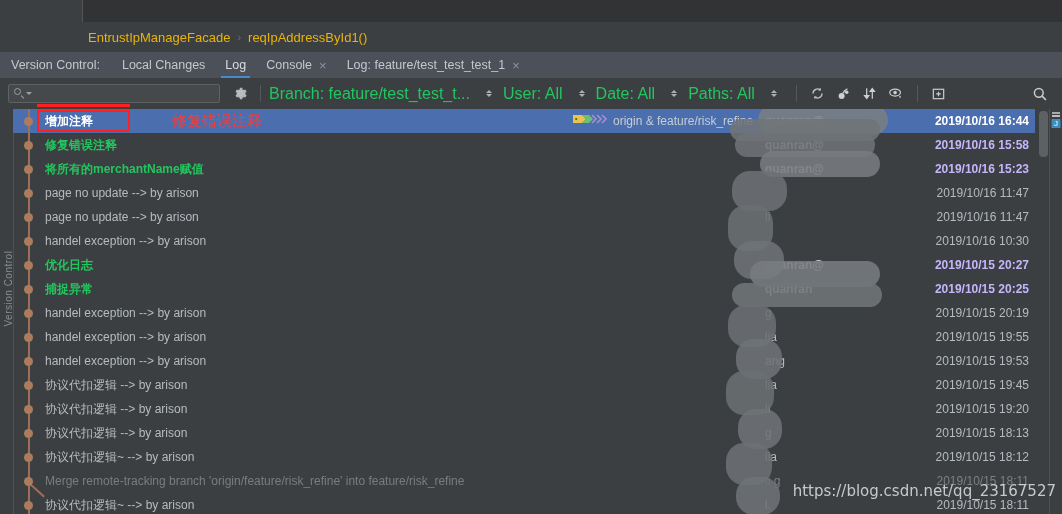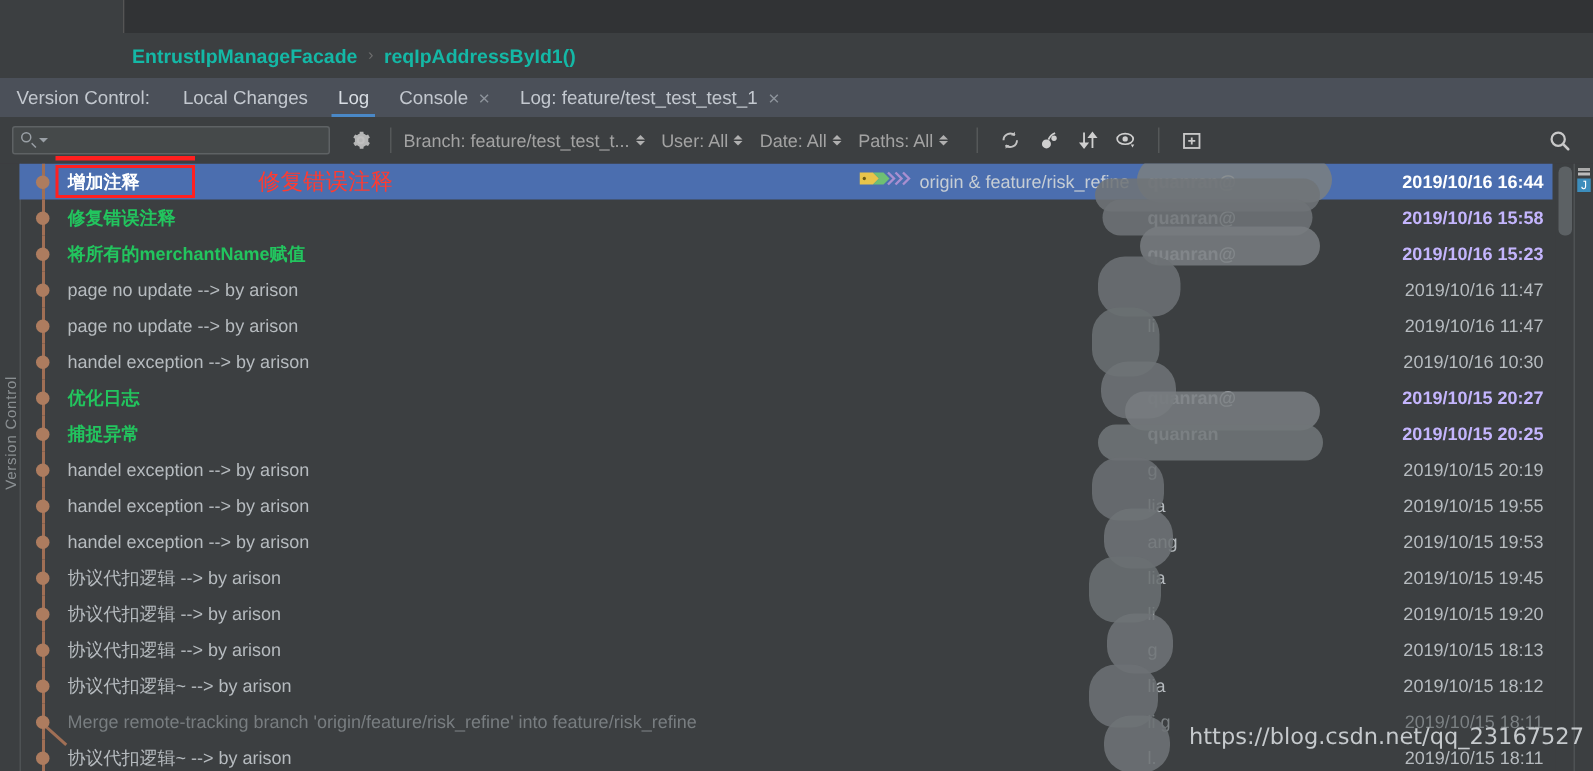--- a/index.html
+++ b/index.html
@@ -45,23 +45,22 @@
     left: 0; top: 22px;
     width: 1062px; height: 30px;
     background: #3c3f41;
     display: flex;
     align-items: center;
     padding-left: 88px;
     box-sizing: border-box;
     font-size: 13px;
   }
   .crumb {
-    color: #14b8a6;
+    color: #eab308;
     white-space: nowrap;
-    font-weight: bold;
   }
   .crumb-sep {
     color: #6e6e6e;
     margin: 0 7px;
     font-size: 11px;
   }
 
   
   .vc-tabbar {
     position: absolute;
@@ -163,24 +162,25 @@
     margin-left: 8px;
     display: flex; align-items: center; justify-content: center;
   }
   .tb-sep {
     width: 1px; height: 17px;
     background: #555859;
     margin: 0 8px;
   }
   .filter-item {
     display: flex; align-items: center;
-    color: #a3a3a3;
+    color: #22c55e;
     white-space: nowrap;
     margin-right: 11px;
-    font-size: 12px;
+    font-size: 16px;
+    gap: 12px;
   }
   .filter-item .updown {
     display: inline-flex;
     flex-direction: column;
     margin-left: 4px;
   }
   .filter-item .updown i {
     width: 0; height: 0;
     border-left: 3px solid transparent;
     border-right: 3px solid transparent;

